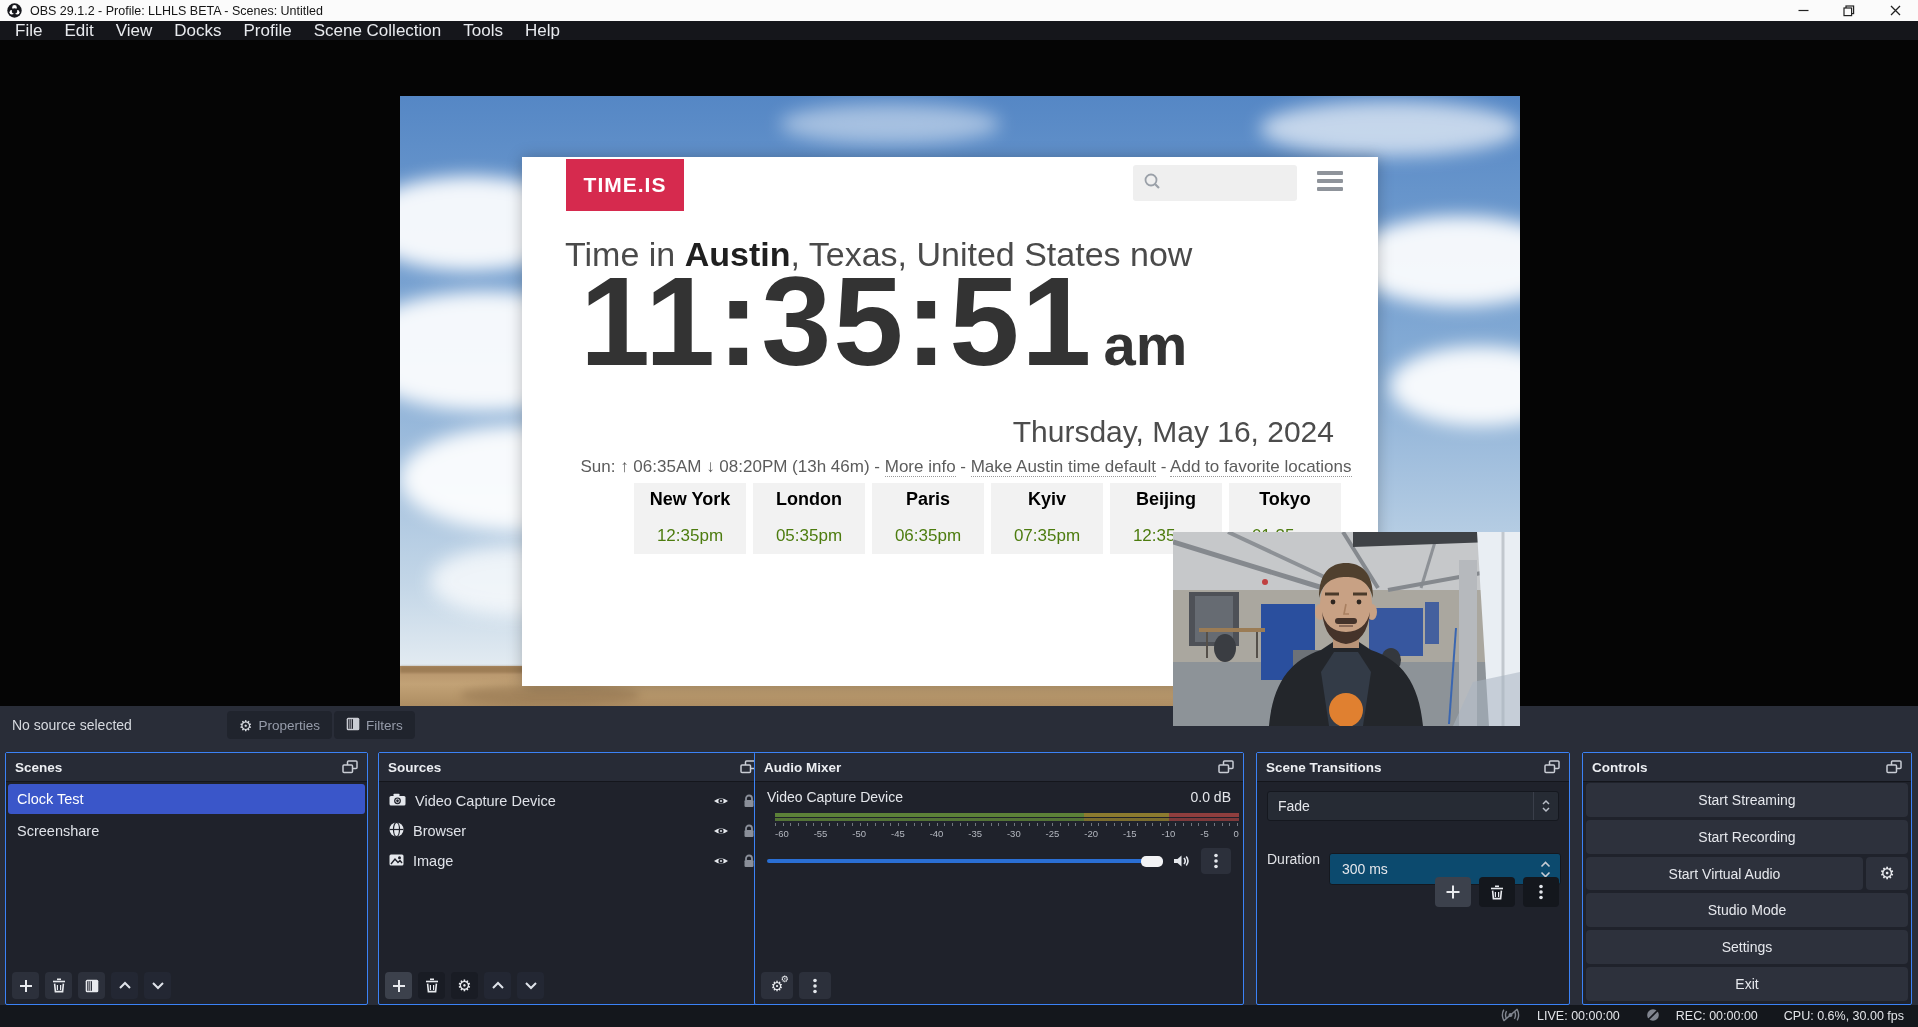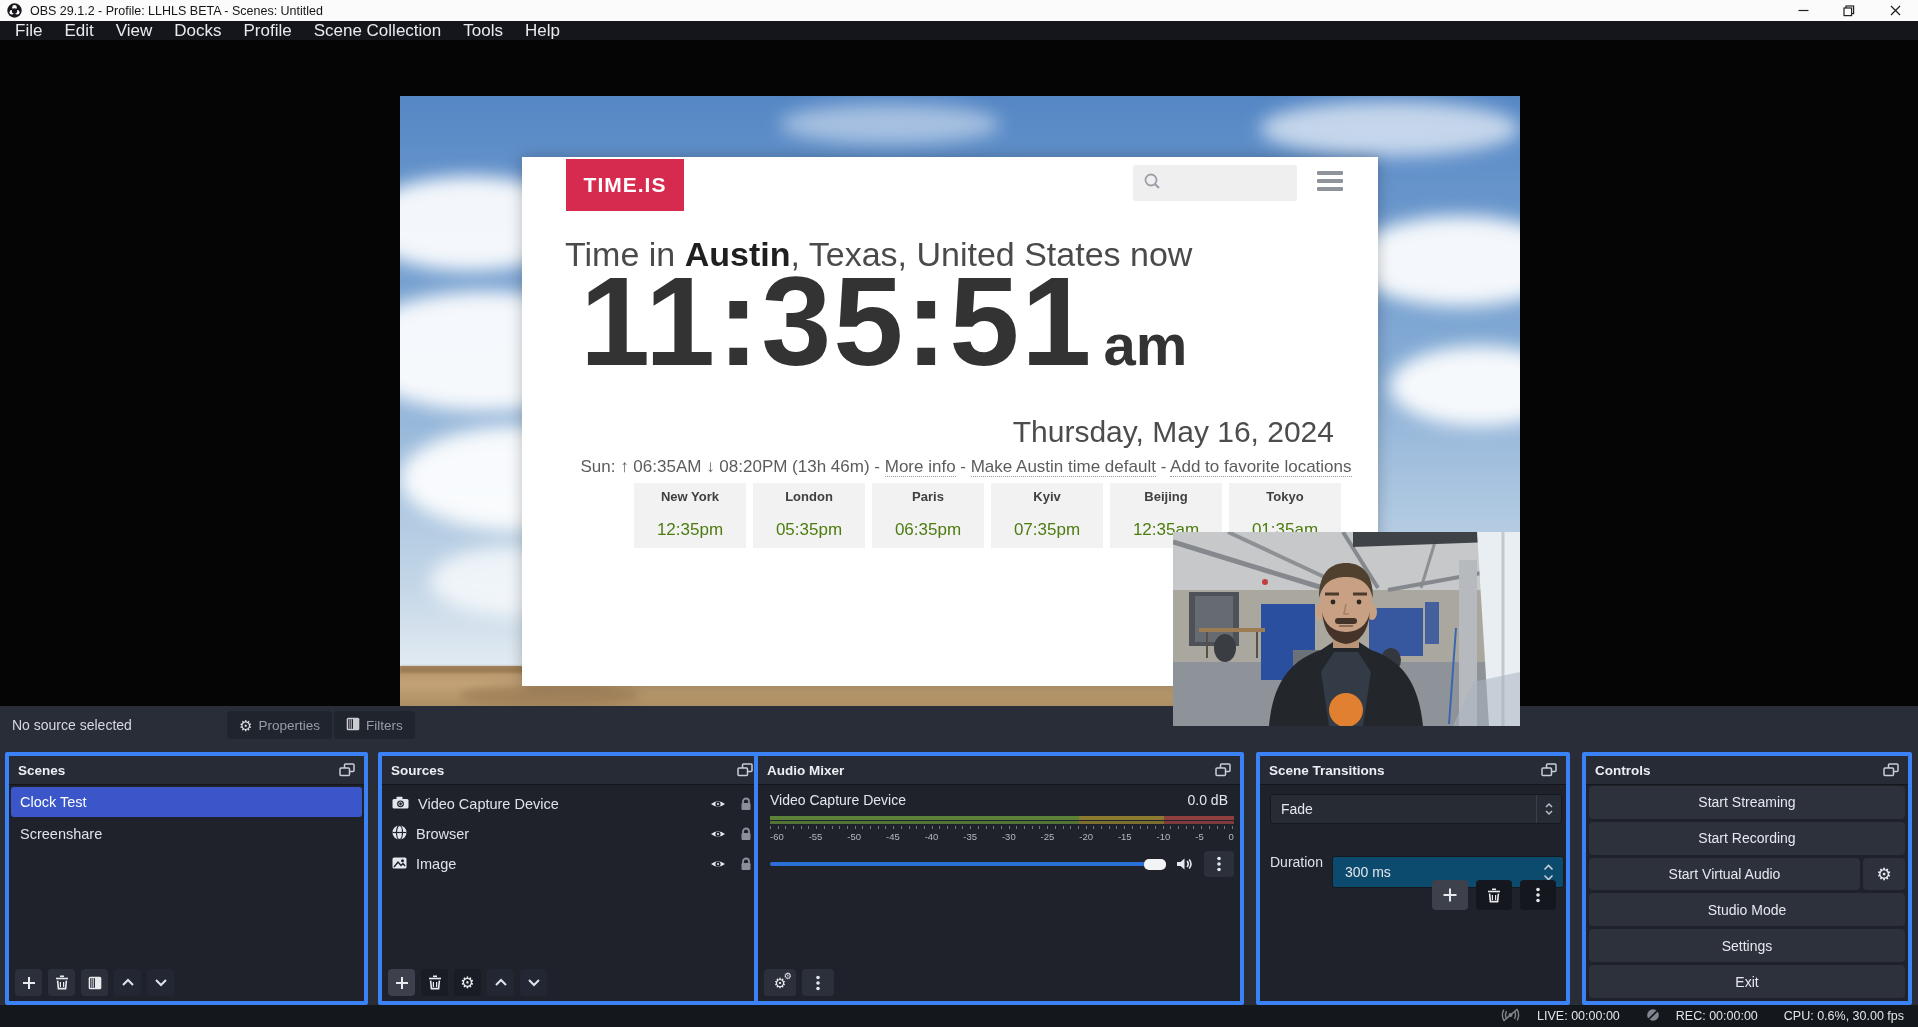--- a/index.html
+++ b/index.html
@@ -38,37 +38,37 @@
   .ti-head{position:absolute;left:43px;top:78px;font-size:34px;color:#4a4a4a;white-space:nowrap;}
   .ti-head b{color:#1f1f1f;}
   .ti-clockrow{position:absolute;left:58px;top:96px;display:flex;align-items:flex-end;color:#333;}
   .ti-clock{font-size:126px;font-weight:bold;letter-spacing:2px;line-height:1.1;}
   .ti-ampm{font-size:58px;font-weight:bold;margin-left:10px;padding-bottom:14px;}
   .ti-date{position:absolute;right:44px;top:258px;font-size:30px;color:#4c4c4c;}
   .ti-sun{position:absolute;left:16px;top:300px;width:856px;text-align:center;font-size:17px;color:#5c5c5c;white-space:nowrap;}
   .ti-link{border-bottom:1px dotted #9a9a9a;cursor:pointer;}
   .ti-cities{position:absolute;left:112px;top:326px;display:flex;gap:7px;}
   .ti-city{width:112px;background:#f2f2f2;text-align:center;padding:6px 0 8px 0;}
-  .ti-city .n{font-size:13px;font-weight:bold;color:#404040;}
+  .ti-city .n{font-size:18px;font-weight:bold;color:#000000;}
   .ti-city .t{font-size:17px;color:#4d7c0f;margin-top:16px;}
 
   
   .webcam{left:773px;top:436px;width:347px;height:194px;z-index:3;background:#8e9499;}
 
   
   .srcbar{left:0;top:706px;width:1918px;height:38px;background:#292d38;display:flex;align-items:center;}
   .srcbar .txt{margin-left:12px;font-size:14px;color:#d6d9df;}
   .tbtn{height:28px;border-radius:4px;background:#20242d;display:flex;align-items:center;justify-content:center;
         gap:6px;color:#969caa;font-size:13.5px;padding:0 12px;cursor:pointer;}
   .tbtn.props{position:absolute;left:227px;}
   .tbtn.filts{position:absolute;left:334px;}
   .gearglyph{font-size:15px;line-height:1;color:#d6d9df;}
 
   
-  .panel{position:absolute;top:752px;height:253px;background:#1f222b;border:4px solid #3b82f6;box-sizing:border-box;border-radius:2px;}
+  .panel{position:absolute;top:752px;height:253px;background:#1f222b;border:1px solid #3b82f6;box-sizing:border-box;border-radius:2px;}
   .phead{height:28px;background:#272b36;display:flex;align-items:center;padding:0 9px;border-bottom:1px solid #14161c;}
   .phead .pt{font-size:13.5px;font-weight:bold;color:#eceef2;}
   .phead .pop{margin-left:auto;cursor:pointer;display:flex;}
   .p-scenes{left:5px;width:363px;}
   .p-sources{left:378px;width:388px;}
   .p-mixer{left:754px;width:490px;}
   .p-trans{left:1256px;width:314px;}
   .p-controls{left:1582px;width:330px;}
 
   .sc-item{margin:2px 2px 0 2px;height:30px;border-radius:3px;display:flex;align-items:center;
@@ -82,21 +82,21 @@
 
   .ptools{position:absolute;left:6px;bottom:5px;display:flex;gap:6px;}
   .sqbtn{width:27px;height:27px;border-radius:4px;background:#2c303b;display:flex;align-items:center;justify-content:center;cursor:pointer;}
   .sqbtn.lite{background:#3c414c;}
   .sqbtn.dark{background:#191c24;}
   .sqbtn.navy{background:#232733;}
 
   
   .mx-label{position:absolute;left:12px;top:36px;font-size:14px;color:#e4e6eb;}
   .mx-db{position:absolute;right:12px;top:36px;font-size:14px;color:#e4e6eb;}
-  .mx-meter{position:absolute;left:12px;top:60px;width:464px;}
+  .mx-meter{position:absolute;left:20px;top:60px;width:464px;}
   .mx-bar{height:4px;background:linear-gradient(90deg,#5c8138 0%,#5c8138 66.5%,#8c7b2f 66.5%,#8c7b2f 85%,#8f3e3e 85%,#8f3e3e 100%);}
   .mx-bar.b2{margin-top:1px;height:3px;opacity:.85;}
   .mx-ruler{height:3px;margin-top:2px;background:repeating-linear-gradient(to right,#70757e 0,#70757e 1px,transparent 1px,transparent 7.7px);}
   .mx-ticks{display:flex;justify-content:space-between;margin-top:2px;font-size:9.5px;color:#b4b8c0;}
   .mx-sliderrow{position:absolute;left:12px;top:98px;width:464px;height:20px;display:flex;align-items:center;}
   .mx-track{position:relative;width:396px;height:4px;border-radius:2px;background:#2a6fd4;cursor:pointer;}
   .mx-handle{position:absolute;right:0;top:-3.5px;width:22px;height:11px;border-radius:5px;background:#f2f3f5;}
   .mx-spk{margin-left:10px;display:flex;cursor:pointer;}
   .mx-kebab{margin-left:10px;width:30px;height:26px;border-radius:4px;background:#2c303b;display:flex;align-items:center;justify-content:center;cursor:pointer;}
 

